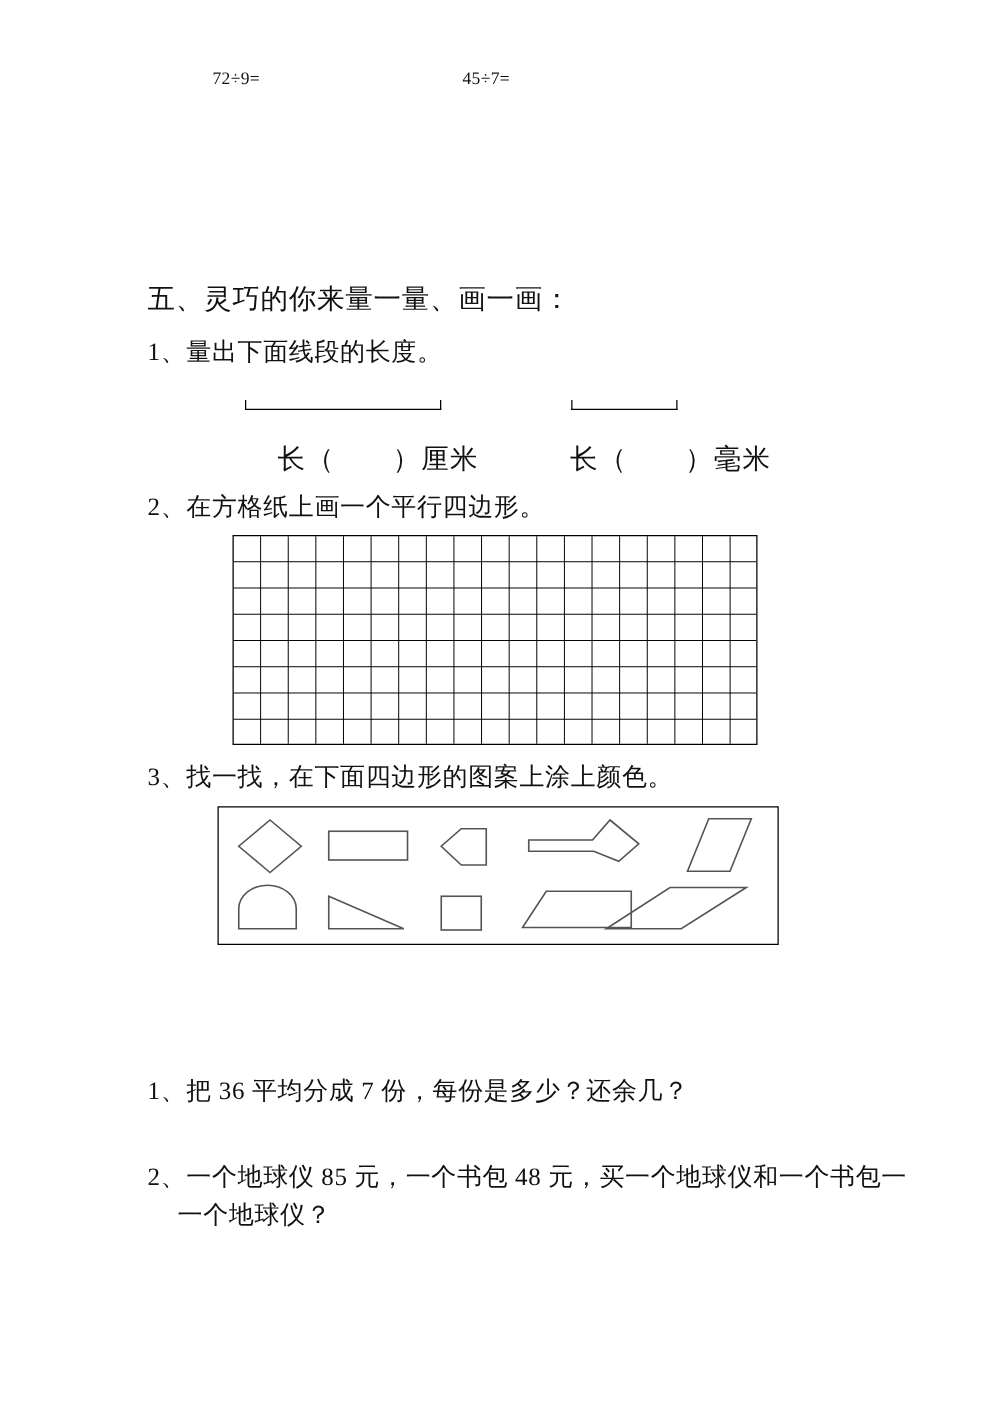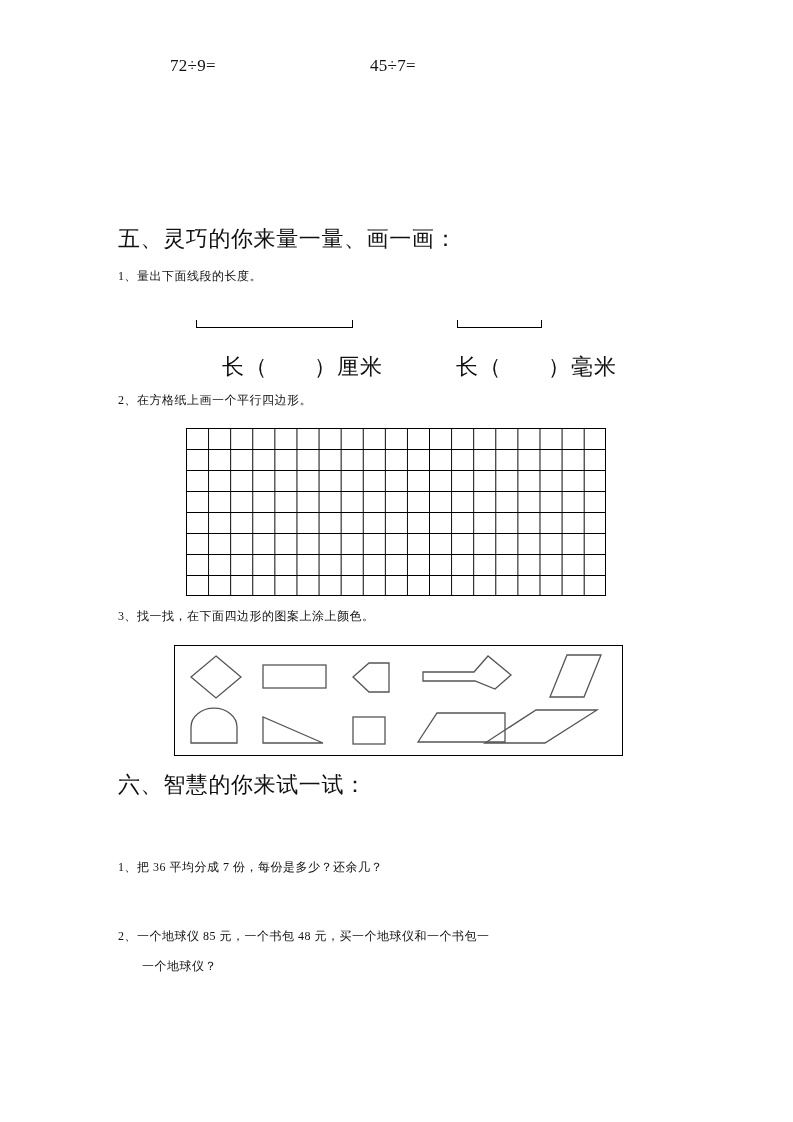--- a/index.html
+++ b/index.html
@@ -24,37 +24,37 @@
   
   .calc-row {
     position: absolute;
     left: 118px;
     top: 56px;
     width: 560px;
     height: 24px;
   }
   .calc-item {
     position: absolute;
-    font-size: 17px;
+    font-size: 14px;
     letter-spacing: .3px;
     white-space: nowrap;
   }
   .calc-item.a { left: 52px; top: 0; }
   .calc-item.b { left: 252px; top: 0; }
 
   
   .heading {
     position: absolute;
     font-size: 22px;
     letter-spacing: .6px;
     white-space: nowrap;
   }
   .qline {
     position: absolute;
-    font-size: 12px;
+    font-size: 20px;
     letter-spacing: .5px;
     white-space: nowrap;
   }
 
   #h5  { left: 118px; top: 224px; }
   #q51 { left: 118px; top: 268px; }
   #q52 { left: 118px; top: 392px; text-align: center; }
   #q53 { left: 118px; top: 608px; text-align: right; }
   #h6  { left: 118px; top: 770px; }
   #q61 { left: 118px; top: 816px; margin-top: 43px; }
@@ -182,21 +182,20 @@
 
         <rect x="178" y="71" width="32" height="27"></rect>
 
         <polygon points="262,67 330,67 330,96 243,96"></polygon>
 
         <polygon points="361,64 422,64 370,97 310,97"></polygon>
       </g>
     </svg>
   </div>
 
-  <div class="heading noselect" id="h6">六、智慧的你来试一试：</div>
 
   <div class="qline noselect" id="q61">1、把 36 平均分成 7 份，每份是多少？还余几？</div>
 
   <div class="qline noselect" id="q62">2、一个地球仪 85 元，一个书包 48 元，买一个地球仪和一个书包一</div>
 
   <div class="qline noselect" id="q62b">一个地球仪？</div>
 
 </div>
 
 </body></html>

